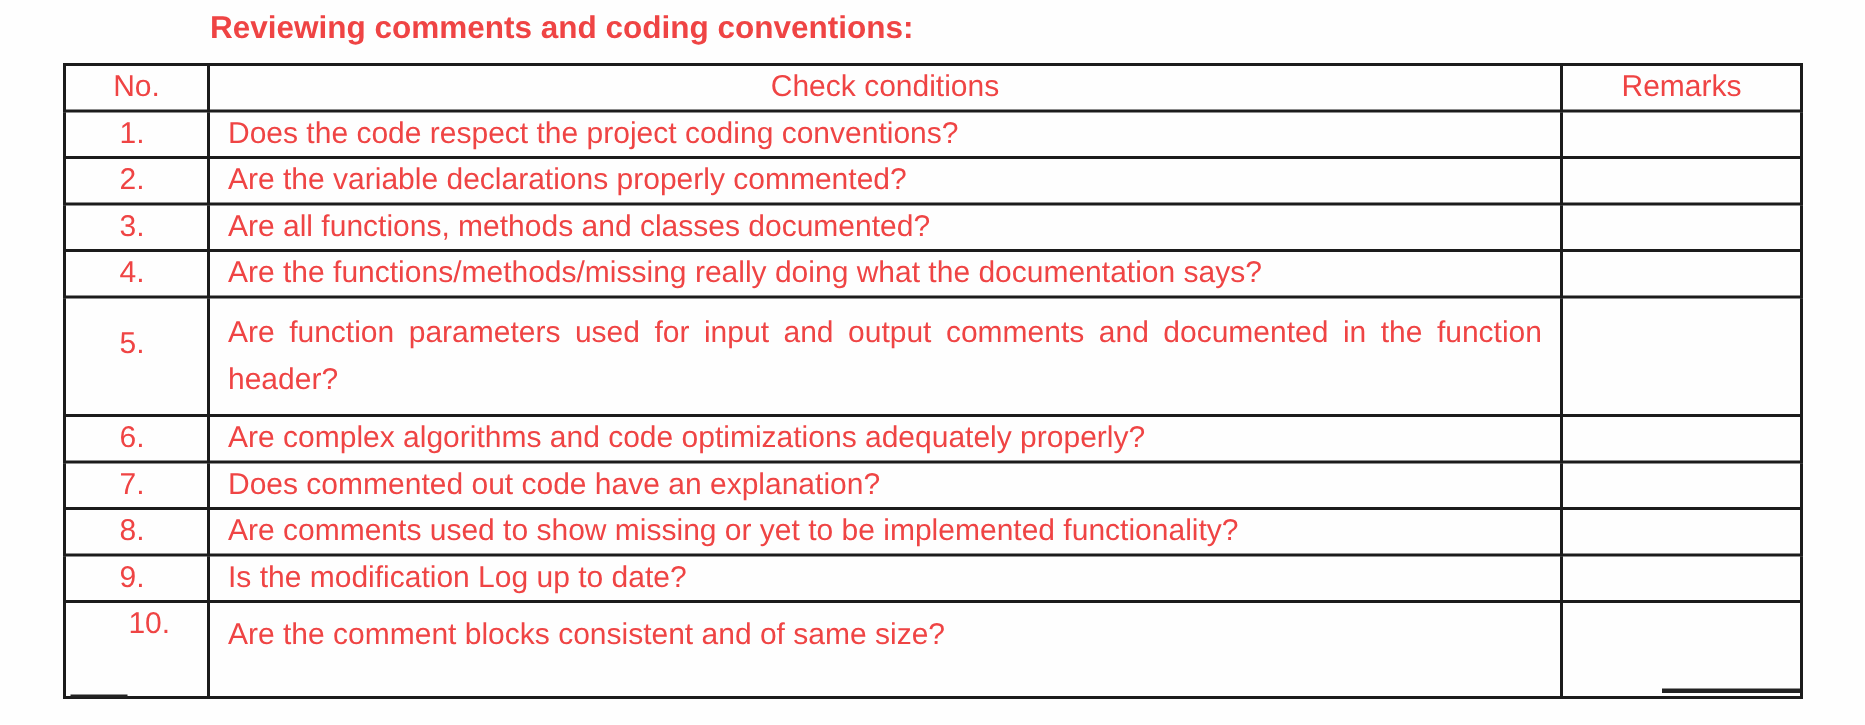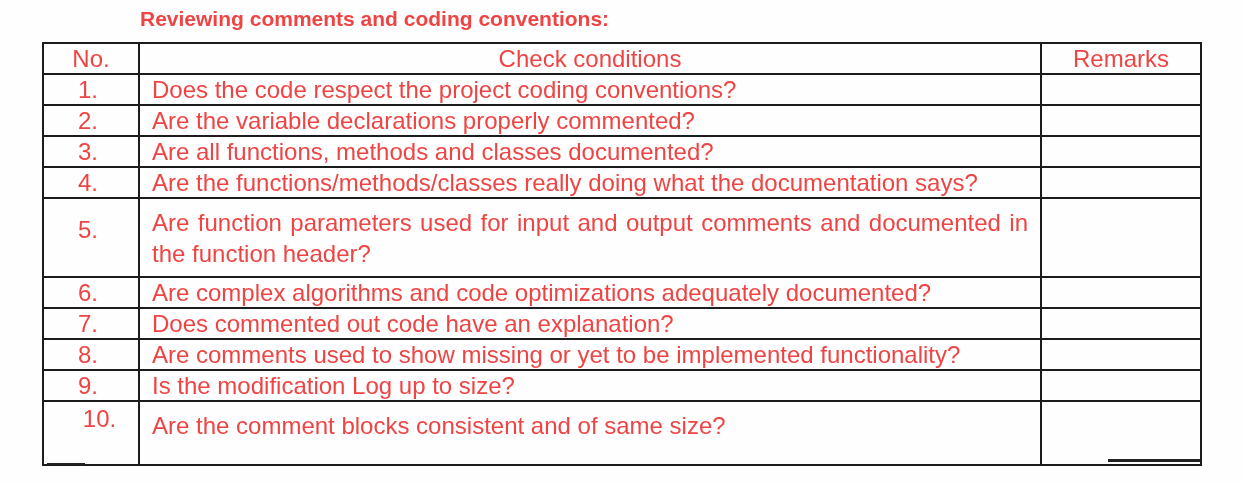--- a/index.html
+++ b/index.html
@@ -24,21 +24,21 @@
     font-weight: bold;
     white-space: nowrap;
   }
   table.checklist {
     position: absolute;
     left: 42px;
     top: 42px;
     width: 1158px;
     border-collapse: collapse;
     table-layout: fixed;
-    font-size: 24px;
+    font-size: 20px;
   }
   .checklist col.c-no      { width: 96px;  }
   .checklist col.c-cond    { width: 902px; }
   .checklist col.c-remarks { width: 160px; }
   .checklist th, .checklist td {
     border: 2px solid #1c1c1c;
     font-weight: normal;
     vertical-align: middle;
     overflow: hidden;
   }
@@ -109,46 +109,46 @@
         <td class="cond-cell">Are the variable declarations properly commented?</td>
         <td class="remarks-cell"></td>
       </tr>
       <tr class="r-single">
         <td class="no-cell">3.</td>
         <td class="cond-cell">Are all functions, methods and classes documented?</td>
         <td class="remarks-cell"></td>
       </tr>
       <tr class="r-single">
         <td class="no-cell">4.</td>
-        <td class="cond-cell">Are the functions/methods/classes really doing what the documentation says?</td>
+        <td class="cond-cell">Are the functions/methods/missing really doing what the documentation says?</td>
         <td class="remarks-cell"></td>
       </tr>
       <tr class="r-double">
         <td class="no-cell">5.</td>
         <td class="cond-cell justified">Are function parameters used for input and output comments and documented in the function header?</td>
         <td class="remarks-cell"></td>
       </tr>
       <tr class="r-single">
         <td class="no-cell">6.</td>
-        <td class="cond-cell">Are complex algorithms and code optimizations adequately documented?</td>
+        <td class="cond-cell">Are complex algorithms and code optimizations adequately properly?</td>
         <td class="remarks-cell"></td>
       </tr>
       <tr class="r-single">
         <td class="no-cell">7.</td>
         <td class="cond-cell">Does commented out code have an explanation?</td>
         <td class="remarks-cell"></td>
       </tr>
       <tr class="r-single">
         <td class="no-cell">8.</td>
         <td class="cond-cell">Are comments used to show missing or yet to be implemented functionality?</td>
         <td class="remarks-cell"></td>
       </tr>
       <tr class="r-single">
         <td class="no-cell">9.</td>
-        <td class="cond-cell">Is the modification Log up to size?</td>
+        <td class="cond-cell">Is the modification Log up to date?</td>
         <td class="remarks-cell"></td>
       </tr>
       <tr class="r-tall">
         <td class="no-cell">10.</td>
         <td class="cond-cell">Are the comment blocks consistent and of same size?</td>
         <td class="remarks-cell"></td>
       </tr>
     </tbody>
   </table>
 

